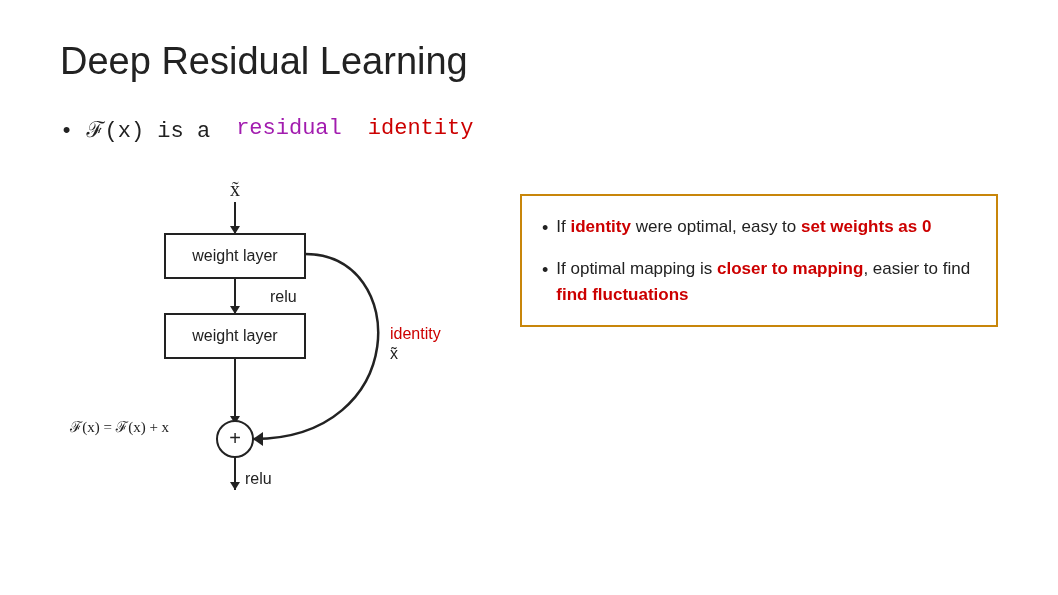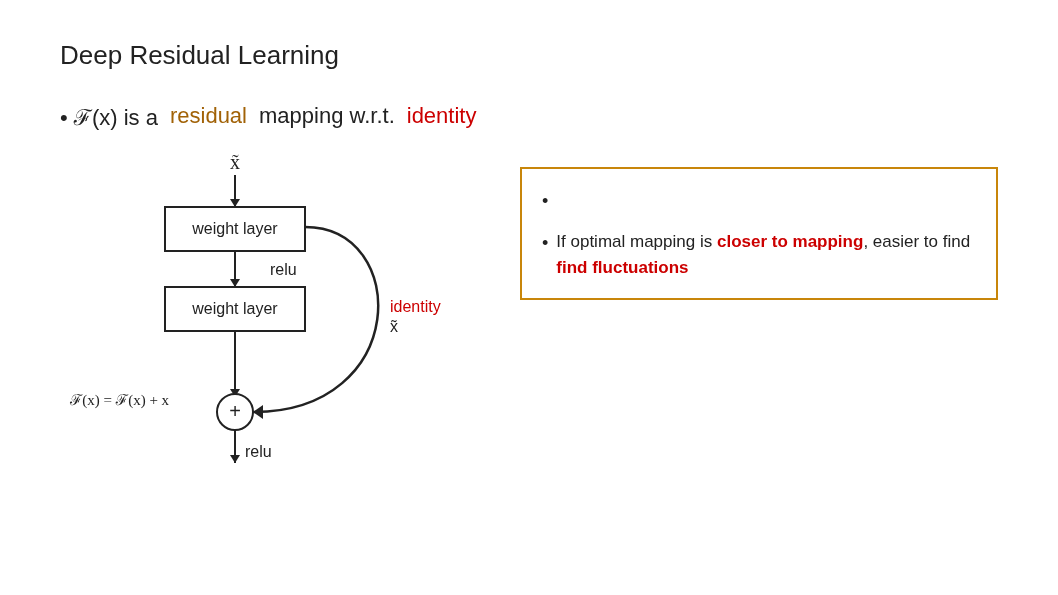--- a/index.html
+++ b/index.html
@@ -13,37 +13,38 @@
     }
 
     .slide {
       width: 1058px;
       height: 595px;
       padding: 40px 60px;
       position: relative;
     }
 
     .title {
-      font-size: 26px;
+      font-size: 38px;
       font-weight: 300;
       color: #222;
       margin-bottom: 30px;
     }
 
     .bullet-line {
       font-size: 22px;
       color: #222;
-      margin-bottom: 16px;
+      margin-bottom: 30px;
       display: flex;
       align-items: center;
-      gap: 12px;
+      gap: 26px;
+      font-family: Liberation Mono, monospace;
     }
 
     .bullet-line .residual {
-      color: #a16207;
+      color: #a21caf;
       font-weight: 500;
     }
     .bullet-line .identity {
       color: #c00;
       font-weight: 500;
     }
 
     .main-content {
       display: flex;
       align-items: flex-start;
@@ -98,21 +99,20 @@
 </head>
 <body>
 
 <div class="slide">
 
   <h1 class="title">Deep Residual Learning</h1>
 
   <div class="bullet-line">
     <span>• ℱ(x) is a</span>
     <span class="residual">residual</span>
-    <span>mapping w.r.t.</span>
     <span class="identity">identity</span>
   </div>
 
   <div class="main-content">
 
     <div class="diagram">
       <svg width="420" height="340" viewBox="0 0 420 340">
 
         <text x="170" y="22" font-size="20" font-family="serif" fill="#222">x̃</text>
 
@@ -149,20 +149,21 @@
         <text x="330" y="185" font-size="16" fill="#222" font-family="Arial">x̃</text>
 
         <text x="10" y="258" font-size="15" fill="#222" font-family="serif">ℱ(x) = ℱ(x) + x</text>
 
       </svg>
     </div>
 
     <div class="info-box">
       <div class="bullet-item">
         <span class="bullet-dot">•</span>
+        <span>If <span class="highlight">identity</span> were optimal, easy to <span class="highlight">set weights as 0</span></span>
       </div>
       <div class="bullet-item">
         <span class="bullet-dot">•</span>
         <span>If optimal mapping is <span class="highlight">closer to mapping</span>, easier to find <span class="highlight">find fluctuations</span></span>
       </div>
     </div>
 
   </div>
 </div>
 

